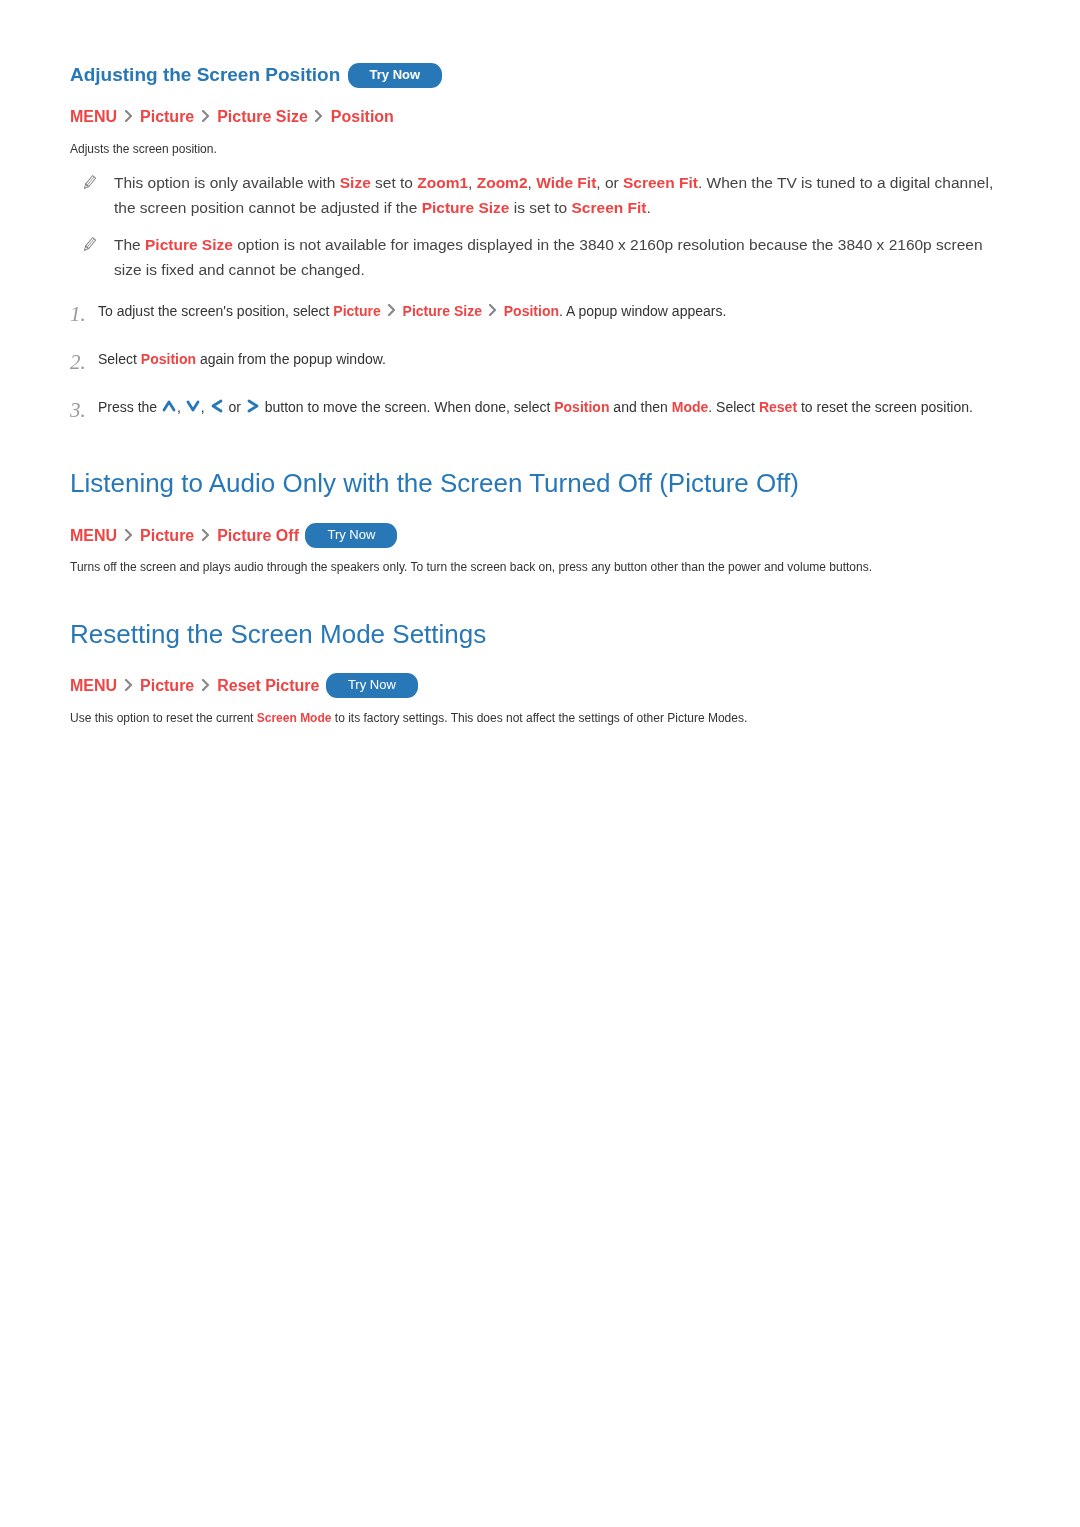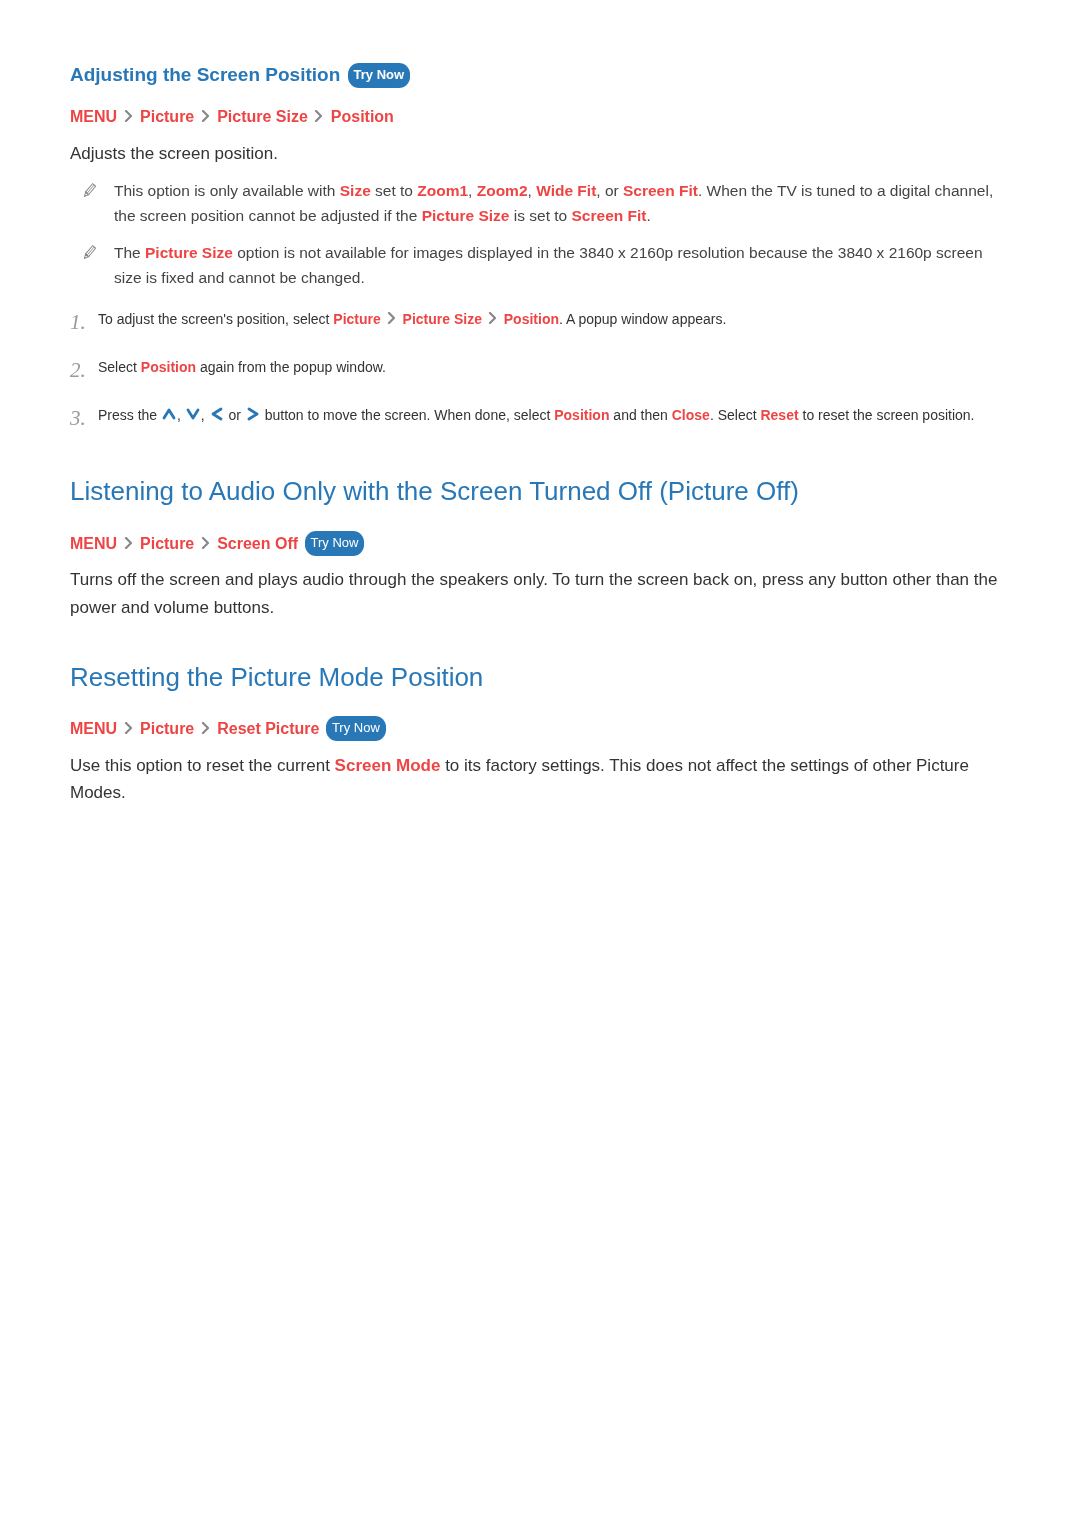--- a/index.html
+++ b/index.html
@@ -40,27 +40,27 @@
       display: inline-block;
       color: #999999;
       font-weight: bold;
       margin: 0 2px;
     }
     .try-now {
       display: inline-block;
       background: #2878b8;
       color: #ffffff;
       font-size: 13px;
-      padding: 2px 6px;
+      padding: 2px 22px;
       border-radius: 11px;
       vertical-align: 2px;
       margin-left: 2px;
     }
     .body-text {
-      font-size: 17px;
+      font-size: 12px;
       color: #333333;
       margin-bottom: 12px;
     }
     .note-list {
       list-style: none;
       margin-bottom: 16px;
     }
     .note-item {
       display: flex;
       align-items: flex-start;
@@ -176,39 +176,39 @@
                 <path d="M4 3 L12 8 L4 13" stroke="#2878b8" stroke-width="2.8" fill="none" stroke-linecap="round" stroke-linejoin="round"></path>
               </g>
             </svg></span>, <span class="arrow-icon"><svg width="16" height="16" viewBox="0 0 16 16">
               <g transform="rotate(180 8 8)">
                 <path d="M4 3 L12 8 L4 13" stroke="#2878b8" stroke-width="2.8" fill="none" stroke-linecap="round" stroke-linejoin="round"></path>
               </g>
             </svg></span> or <span class="arrow-icon"><svg width="16" height="16" viewBox="0 0 16 16">
               <g transform="rotate(0 8 8)">
                 <path d="M4 3 L12 8 L4 13" stroke="#2878b8" stroke-width="2.8" fill="none" stroke-linecap="round" stroke-linejoin="round"></path>
               </g>
-            </svg></span> button to move the screen. When done, select <span class="link">Position</span> and then <span class="link">Close</span>. Select <span class="link">Reset</span> to reset the screen position.</div>
+            </svg></span> button to move the screen. When done, select <span class="link">Position</span> and then <span class="link">Mode</span>. Select <span class="link">Reset</span> to reset the screen position.</div>
       </li>
     </ol>
 </div>
 
 <div class="section">
   <h2>Listening to Audio Only with the Screen Turned Off (Picture Off)</h2>
 
   <div class="breadcrumb" id="bc2"><span class="link">MENU</span> <span class="chev"><svg width="10" height="12" viewBox="0 0 10 12">
           <path d="M2 1 L7 6 L2 11" stroke="#888888" stroke-width="2.2" fill="none" stroke-linecap="round" stroke-linejoin="round"></path>
         </svg></span> <span class="link">Picture</span> <span class="chev"><svg width="10" height="12" viewBox="0 0 10 12">
           <path d="M2 1 L7 6 L2 11" stroke="#888888" stroke-width="2.2" fill="none" stroke-linecap="round" stroke-linejoin="round"></path>
-        </svg></span> <span class="link">Screen Off</span> <span class="try-now">Try Now</span></div>
+        </svg></span> <span class="link">Picture Off</span> <span class="try-now">Try Now</span></div>
 
   <p class="body-text">Turns off the screen and plays audio through the speakers only. To turn the screen back on, press any button other than the power and volume buttons.</p>
 </div>
 
 <div class="section">
-  <h2>Resetting the Picture Mode Position</h2>
+  <h2>Resetting the Screen Mode Settings</h2>
 
   <div class="breadcrumb" id="bc3"><span class="link">MENU</span> <span class="chev"><svg width="10" height="12" viewBox="0 0 10 12">
           <path d="M2 1 L7 6 L2 11" stroke="#888888" stroke-width="2.2" fill="none" stroke-linecap="round" stroke-linejoin="round"></path>
         </svg></span> <span class="link">Picture</span> <span class="chev"><svg width="10" height="12" viewBox="0 0 10 12">
           <path d="M2 1 L7 6 L2 11" stroke="#888888" stroke-width="2.2" fill="none" stroke-linecap="round" stroke-linejoin="round"></path>
         </svg></span> <span class="link">Reset Picture</span> <span class="try-now">Try Now</span></div>
 
   <p class="body-text" id="body3">Use this option to reset the current <span class="link">Screen Mode</span> to its factory settings. This does not affect the settings of other Picture Modes.</p>
 </div>
 

